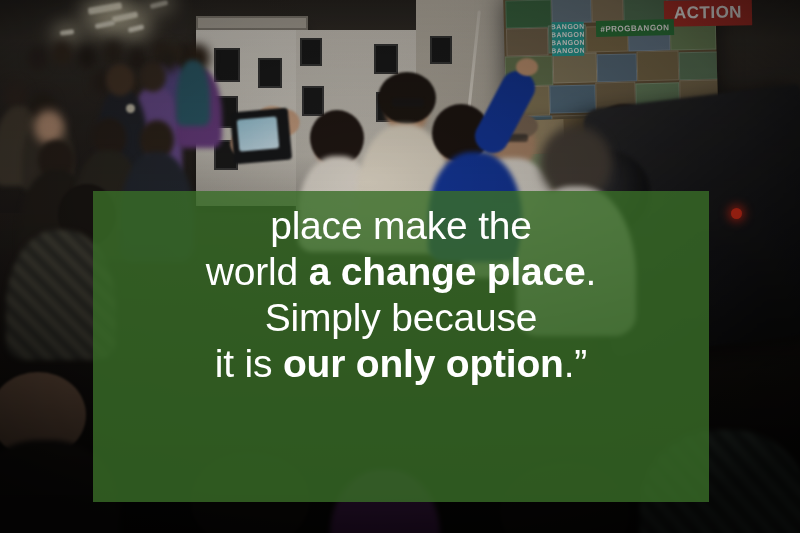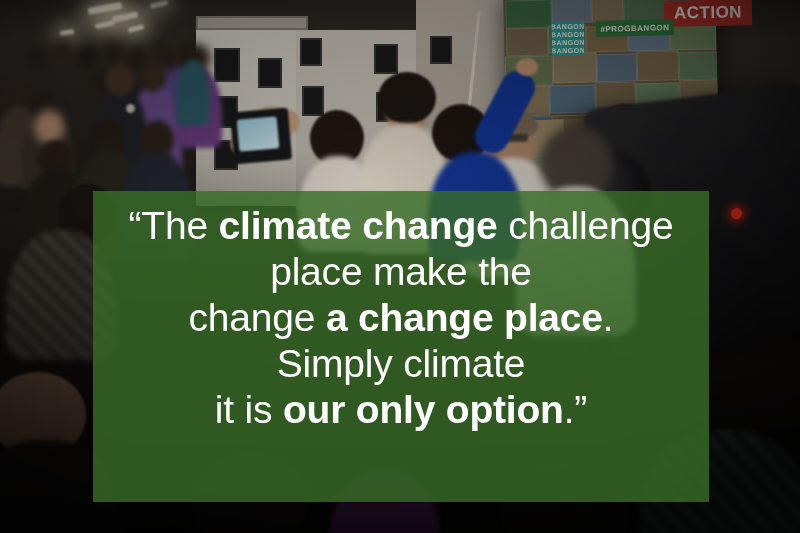--- a/index.html
+++ b/index.html
@@ -411,30 +411,27 @@
          background:repeating-linear-gradient(48deg,#3d4a42 0 8px,#232a26 8px 16px);"></div>
 
     <div class="grade"></div>
     <div class="warm"></div>
   </div>
 
   <div class="quote-overlay">
 
     <div class="quote-text">
       <span class="quote-line">
-        <span>“The </span><b>climate change</b><span> challenge</span>
-      </span>
-      <span class="quote-line">
         <span>place make the</span>
       </span>
       <span class="quote-line">
-        <span>change </span><b>a change place</b><span>.</span>
+        <span>world </span><b>a change place</b><span>.</span>
       </span>
       <span class="quote-line">
-        <span>Simply climate</span>
+        <span>Simply because</span>
       </span>
       <span class="quote-line">
         <span>it is </span><b>our only option</b><span>.”</span>
       </span>
     </div>
 
   </div>
 
 </div>
 

